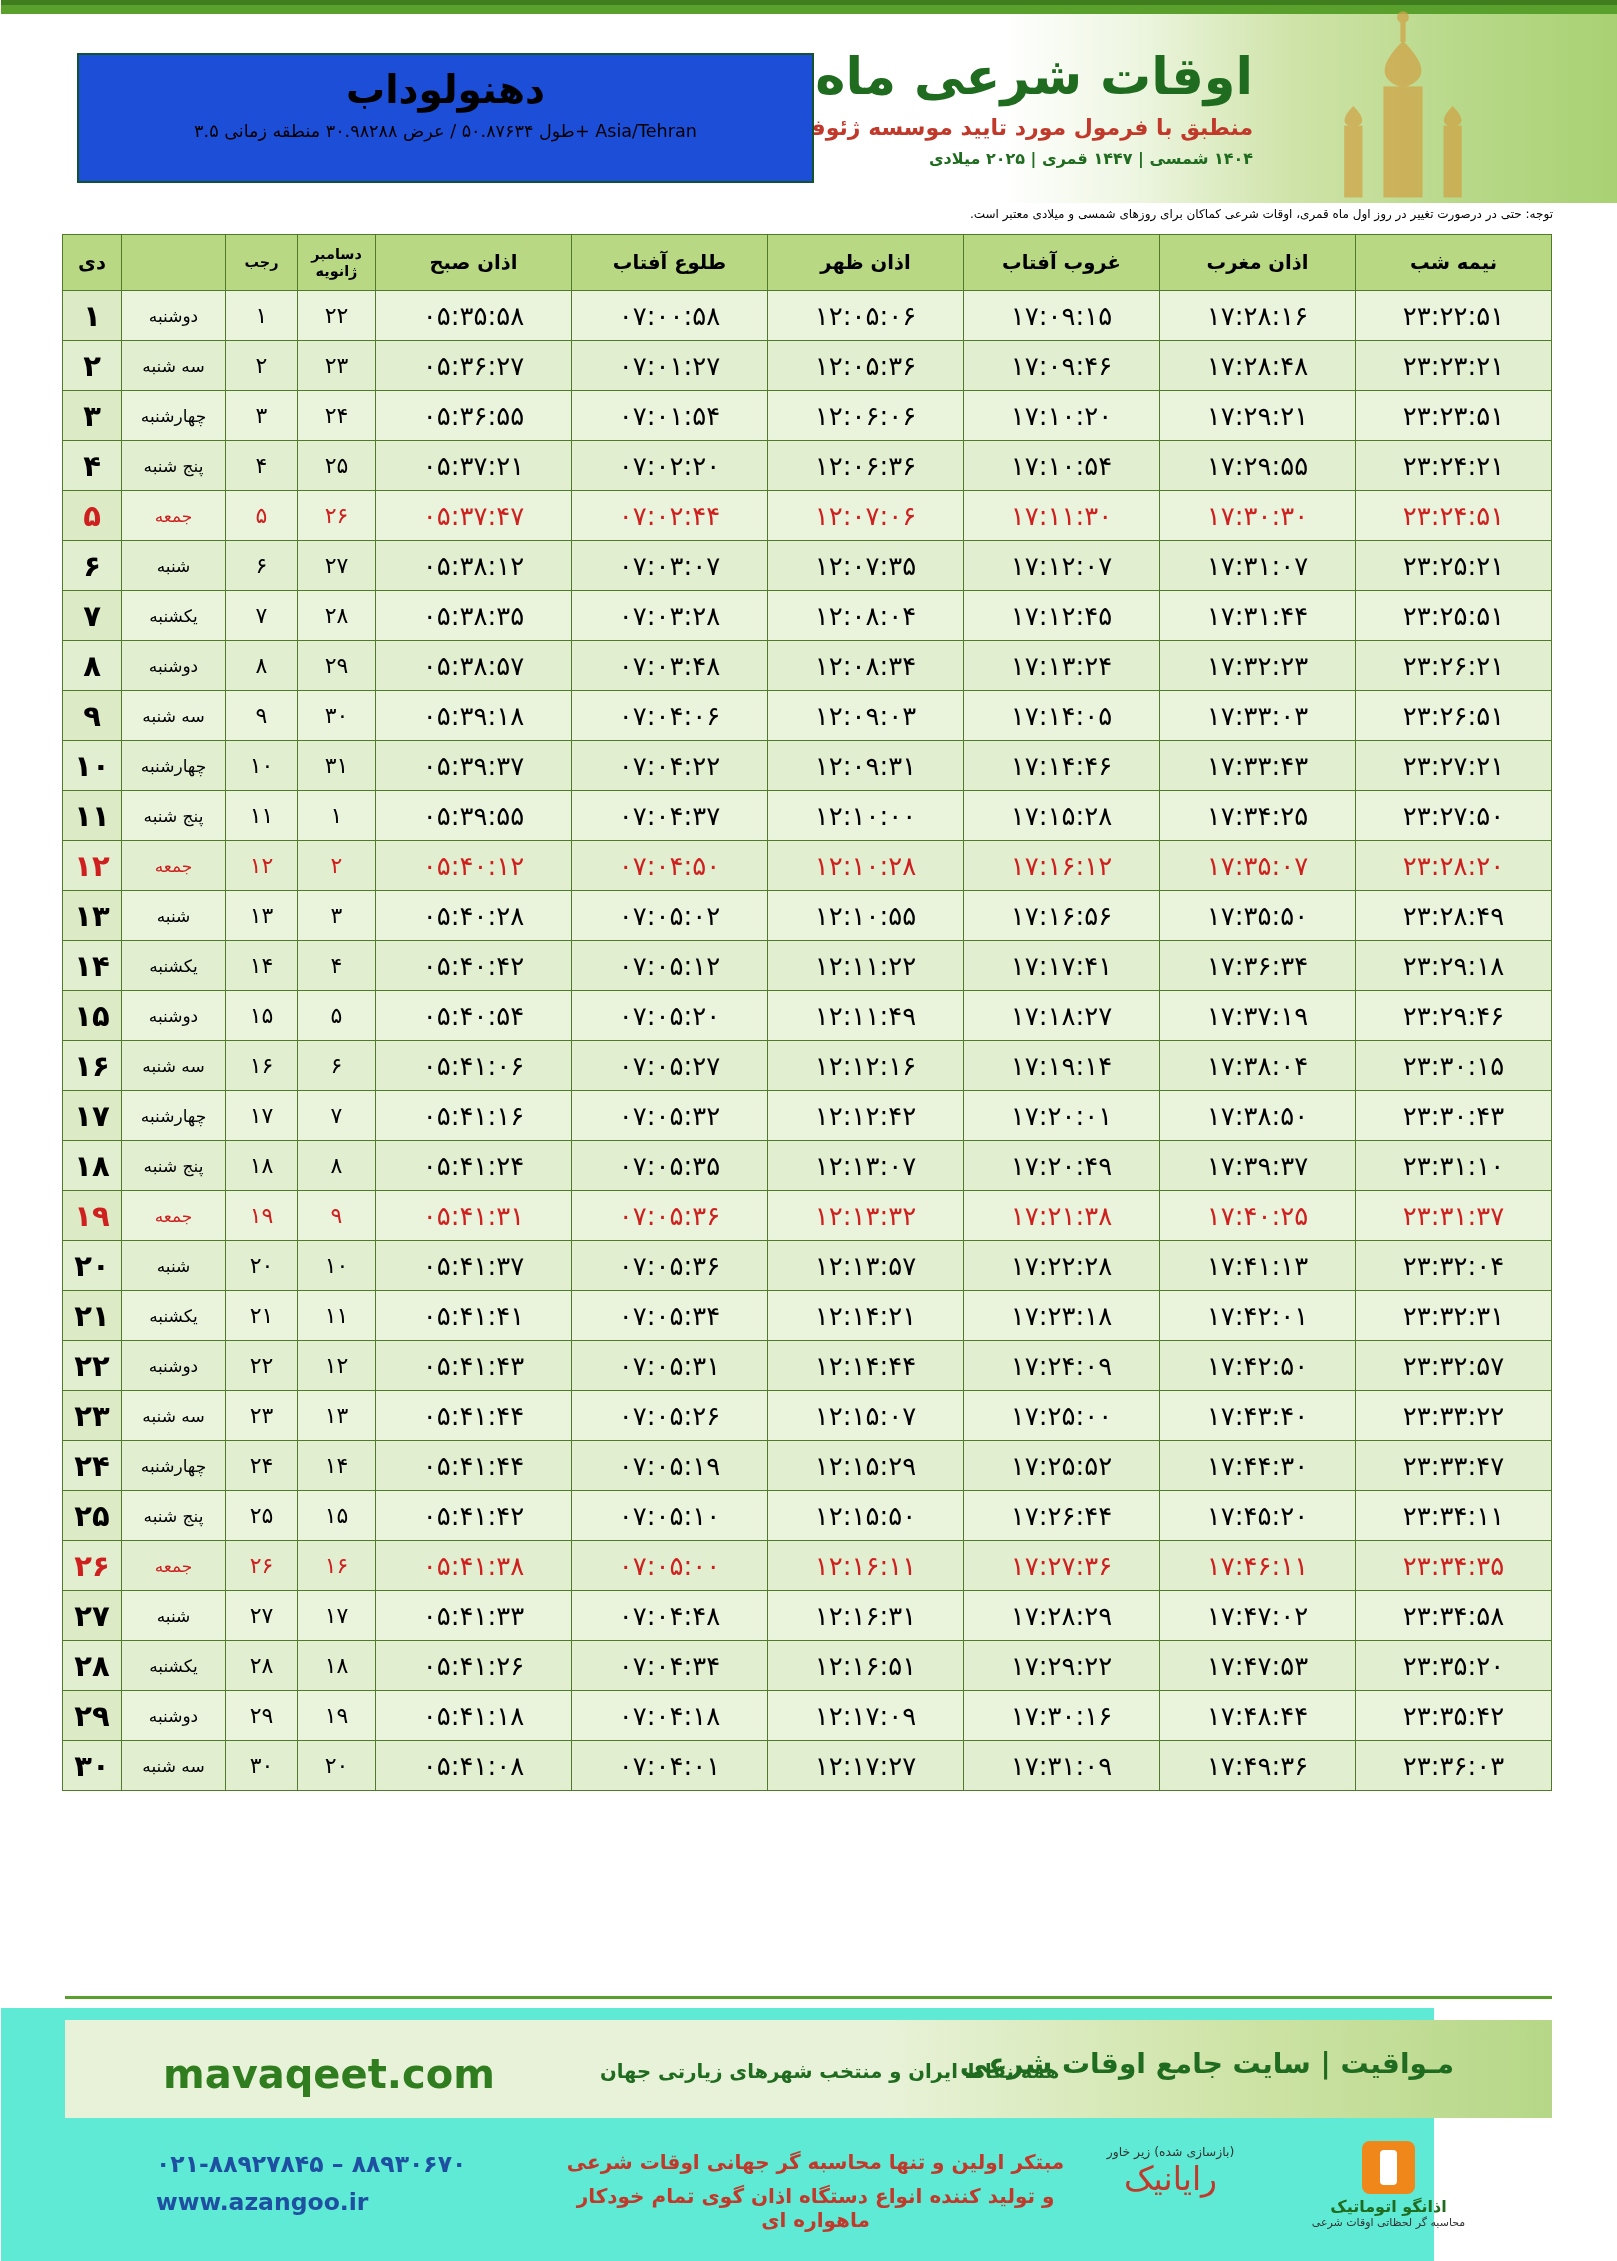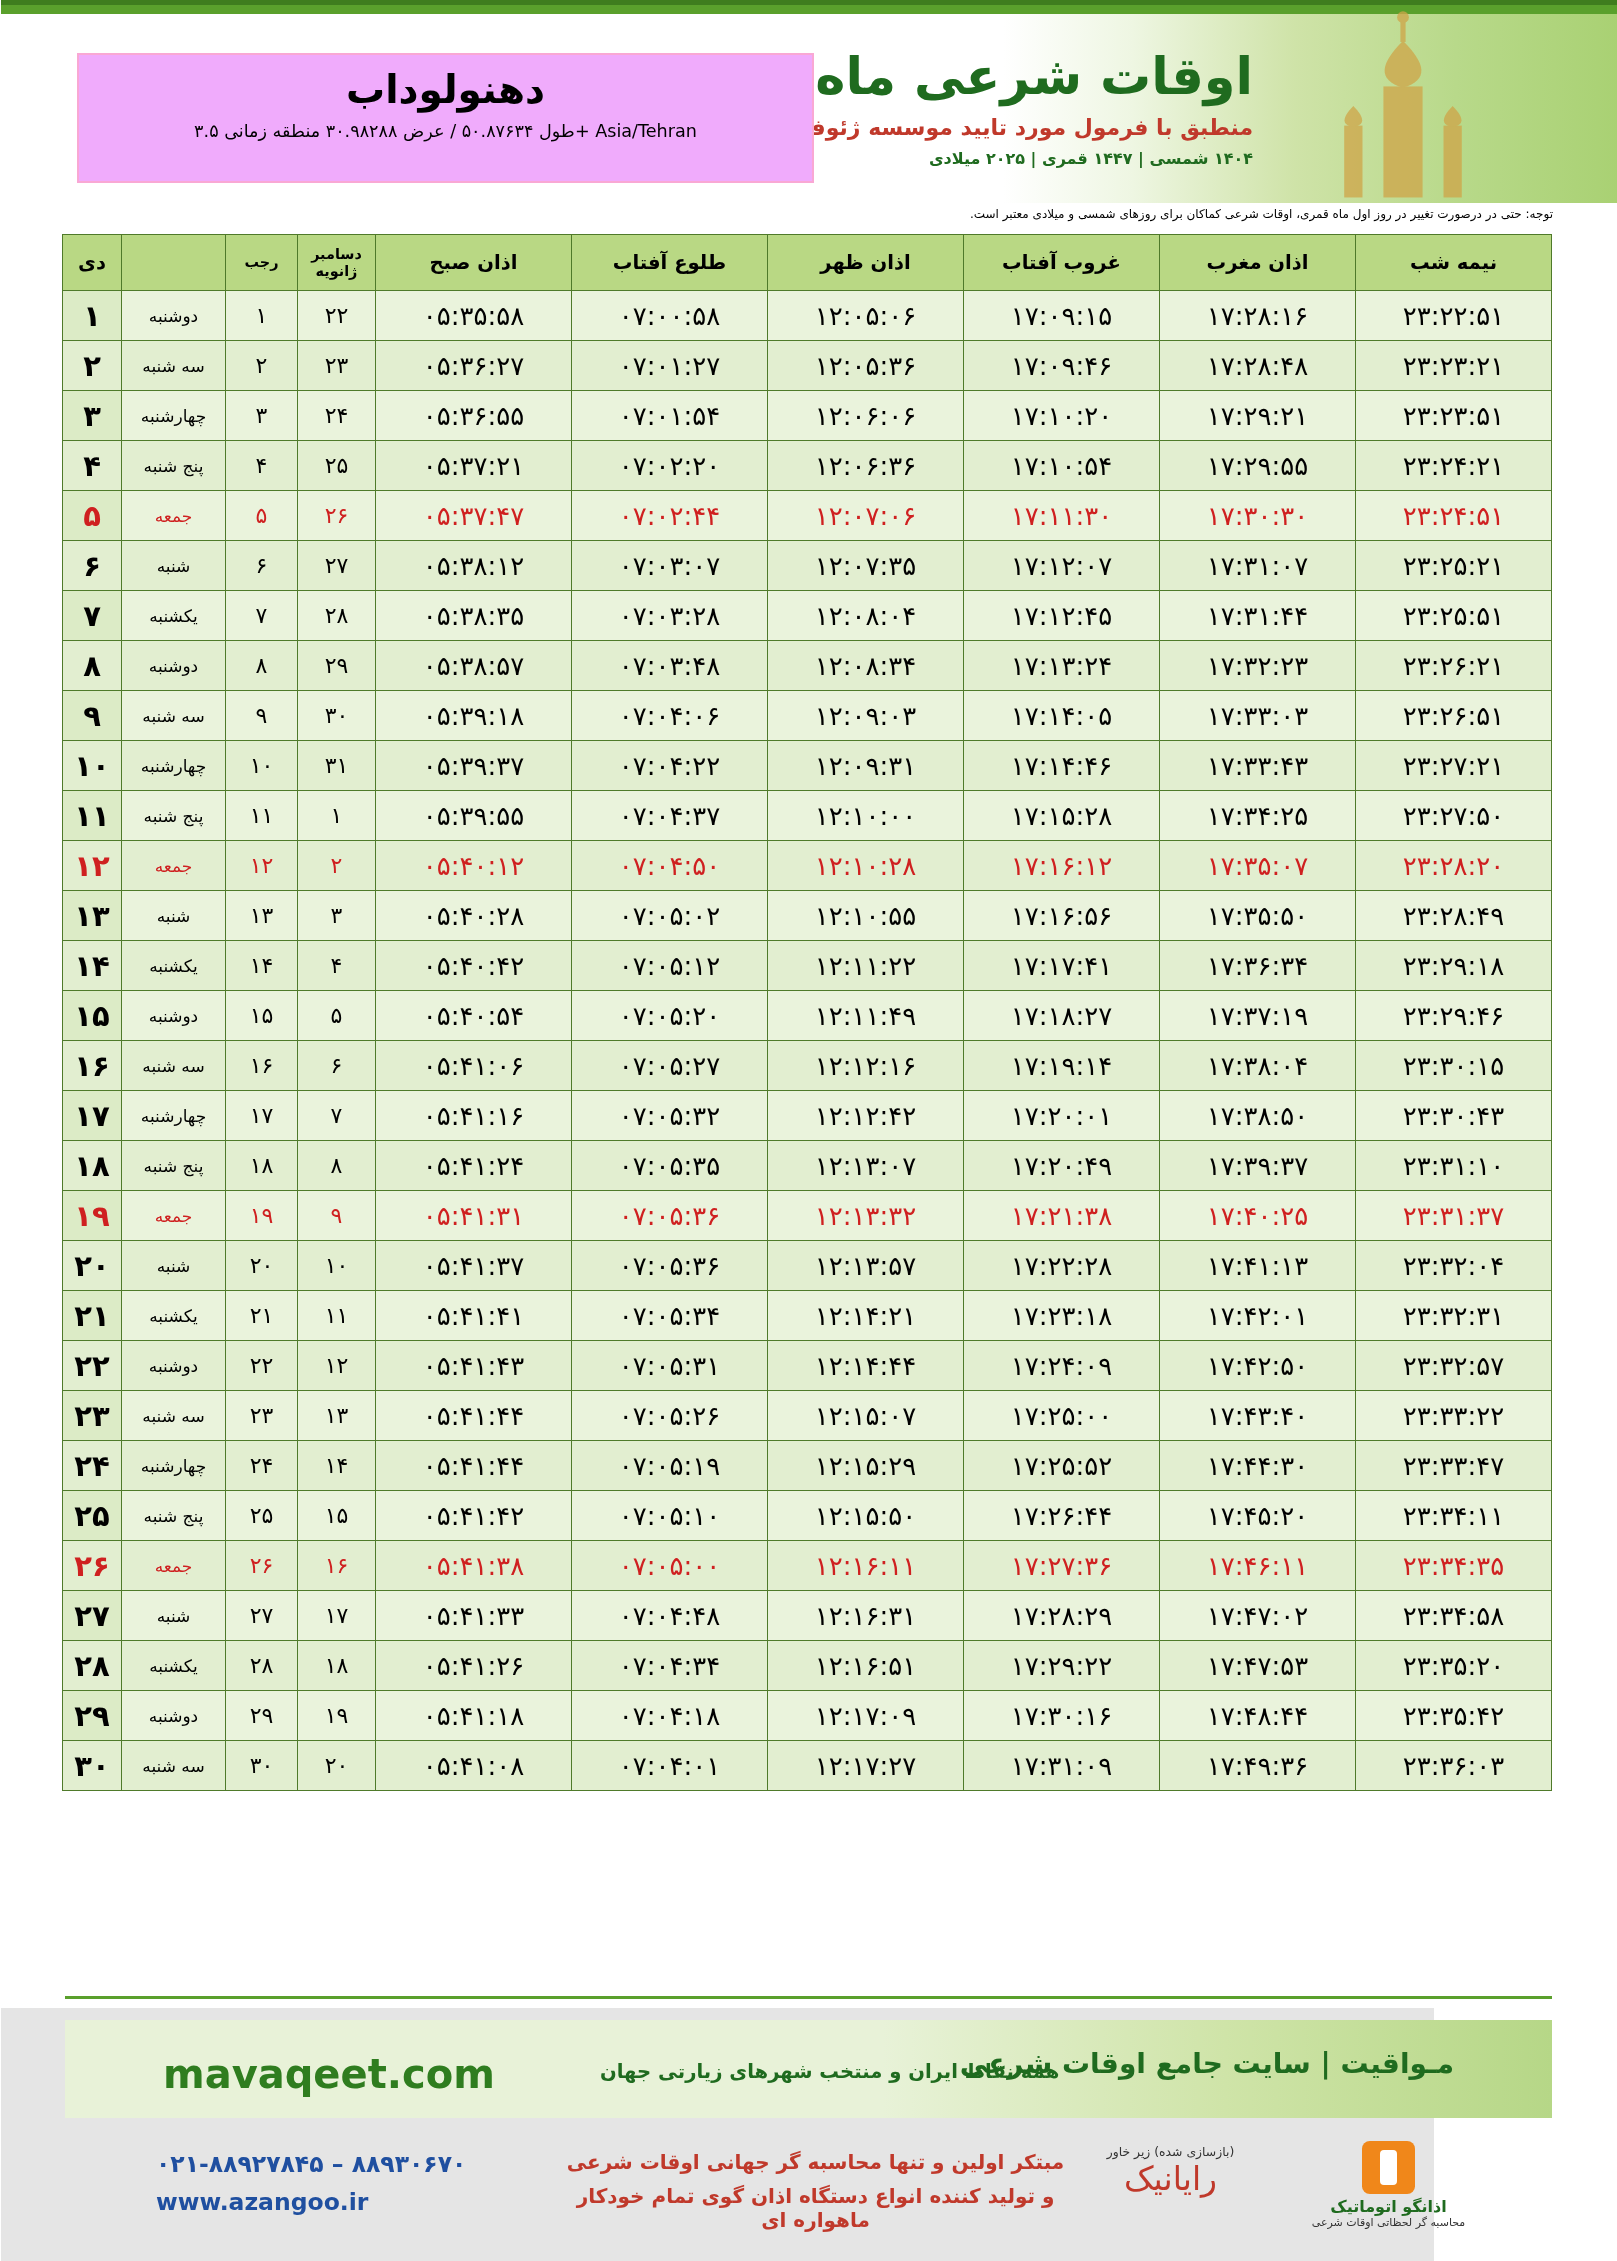--- a/index.html
+++ b/index.html
@@ -40,21 +40,21 @@
   }
   .sub-title{
     font-size:22px;font-weight:bold;color:#c0392b;margin:9px 0 0 0;
   }
   .date-line{
     font-size:16px;color:#1f6b1f;font-weight:bold;margin:9px 0 12px 0;
   }
   
   .citybox{
     position:absolute;left:77px;top:39px;width:737px;height:130px;
-    border:2px solid #f9a8d4;background:#f0abfc;text-align:center;box-sizing:border-box;
+    border:2px solid #14532d;background:#1d4ed8;text-align:center;box-sizing:border-box;
   }
   .city-name{font-size:39px;font-weight:bold;color:#000;margin-top:11.7px;}
   .city-sub{font-size:22px;color:#000;margin-top:7.8px;}
   .city-coord{font-size:17.6px;color:#000;margin-top:9px;direction:ltr;}
   
   .note{
     position:absolute;right:65px;top:207px;width:1487px;text-align:right;
     font-size:12px;color:#000;
   }
   
@@ -86,21 +86,21 @@
   col.c-sunset{width:196px}
   col.c-zohr{width:196px}
   col.c-sunrise{width:196px}
   col.c-sobh{width:196px}
   col.c-greg{width:78px}
   col.c-ghamari{width:72px}
   col.c-wday{width:104px}
   col.c-dey{width:59px}
   
   .footer{
-    position:absolute;left:0;top:2008px;width:1434px;height:253px;background:#e5e5e5;
+    position:absolute;left:0;top:2008px;width:1434px;height:253px;background:#5eead4;
   }
   .footer-band{
     position:absolute;left:65px;top:11.7px;width:1487px;height:98px;
     background:linear-gradient(90deg,#e8f2d8 0%,#e8f2d8 55%,#cfe4a8 78%,#b6d787 100%);
     border:0;
   }
   .mavaqeet{
     position:absolute;left:98px;top:31px;font-size:40px;font-weight:bold;color:#2f7d1f;
     font-family:"DejaVu Sans","Liberation Sans",sans-serif;direction:ltr;
   }

